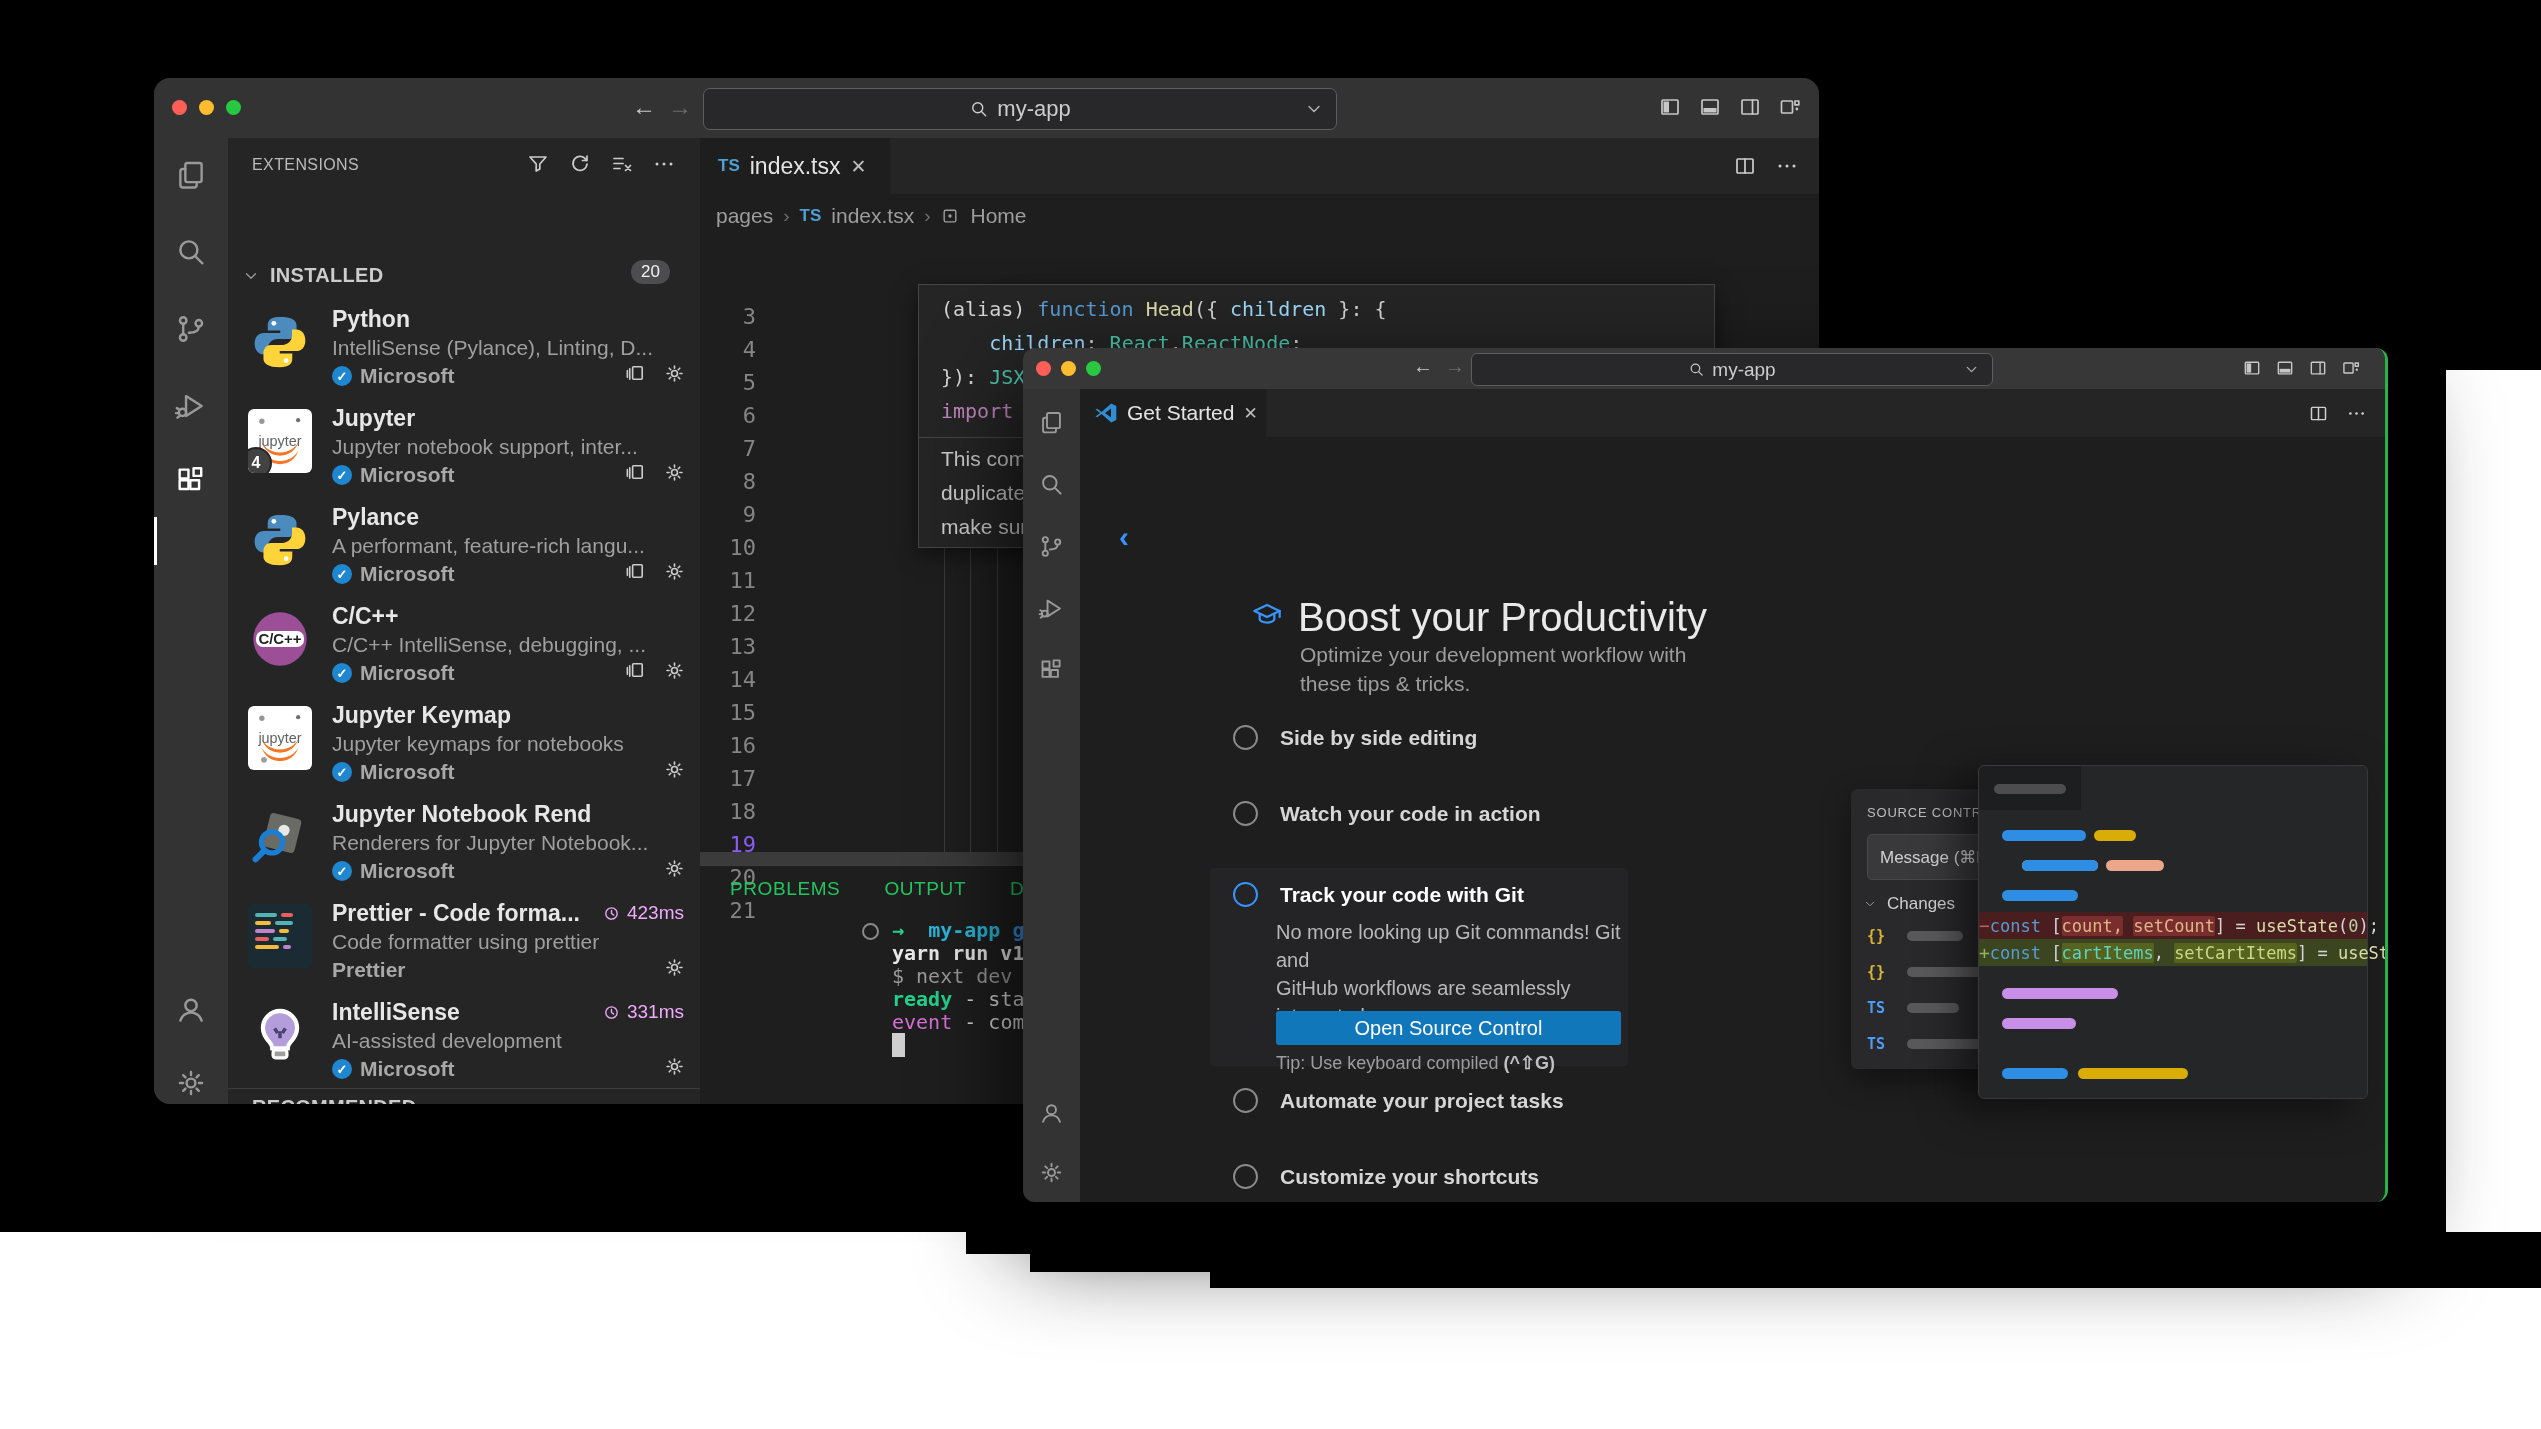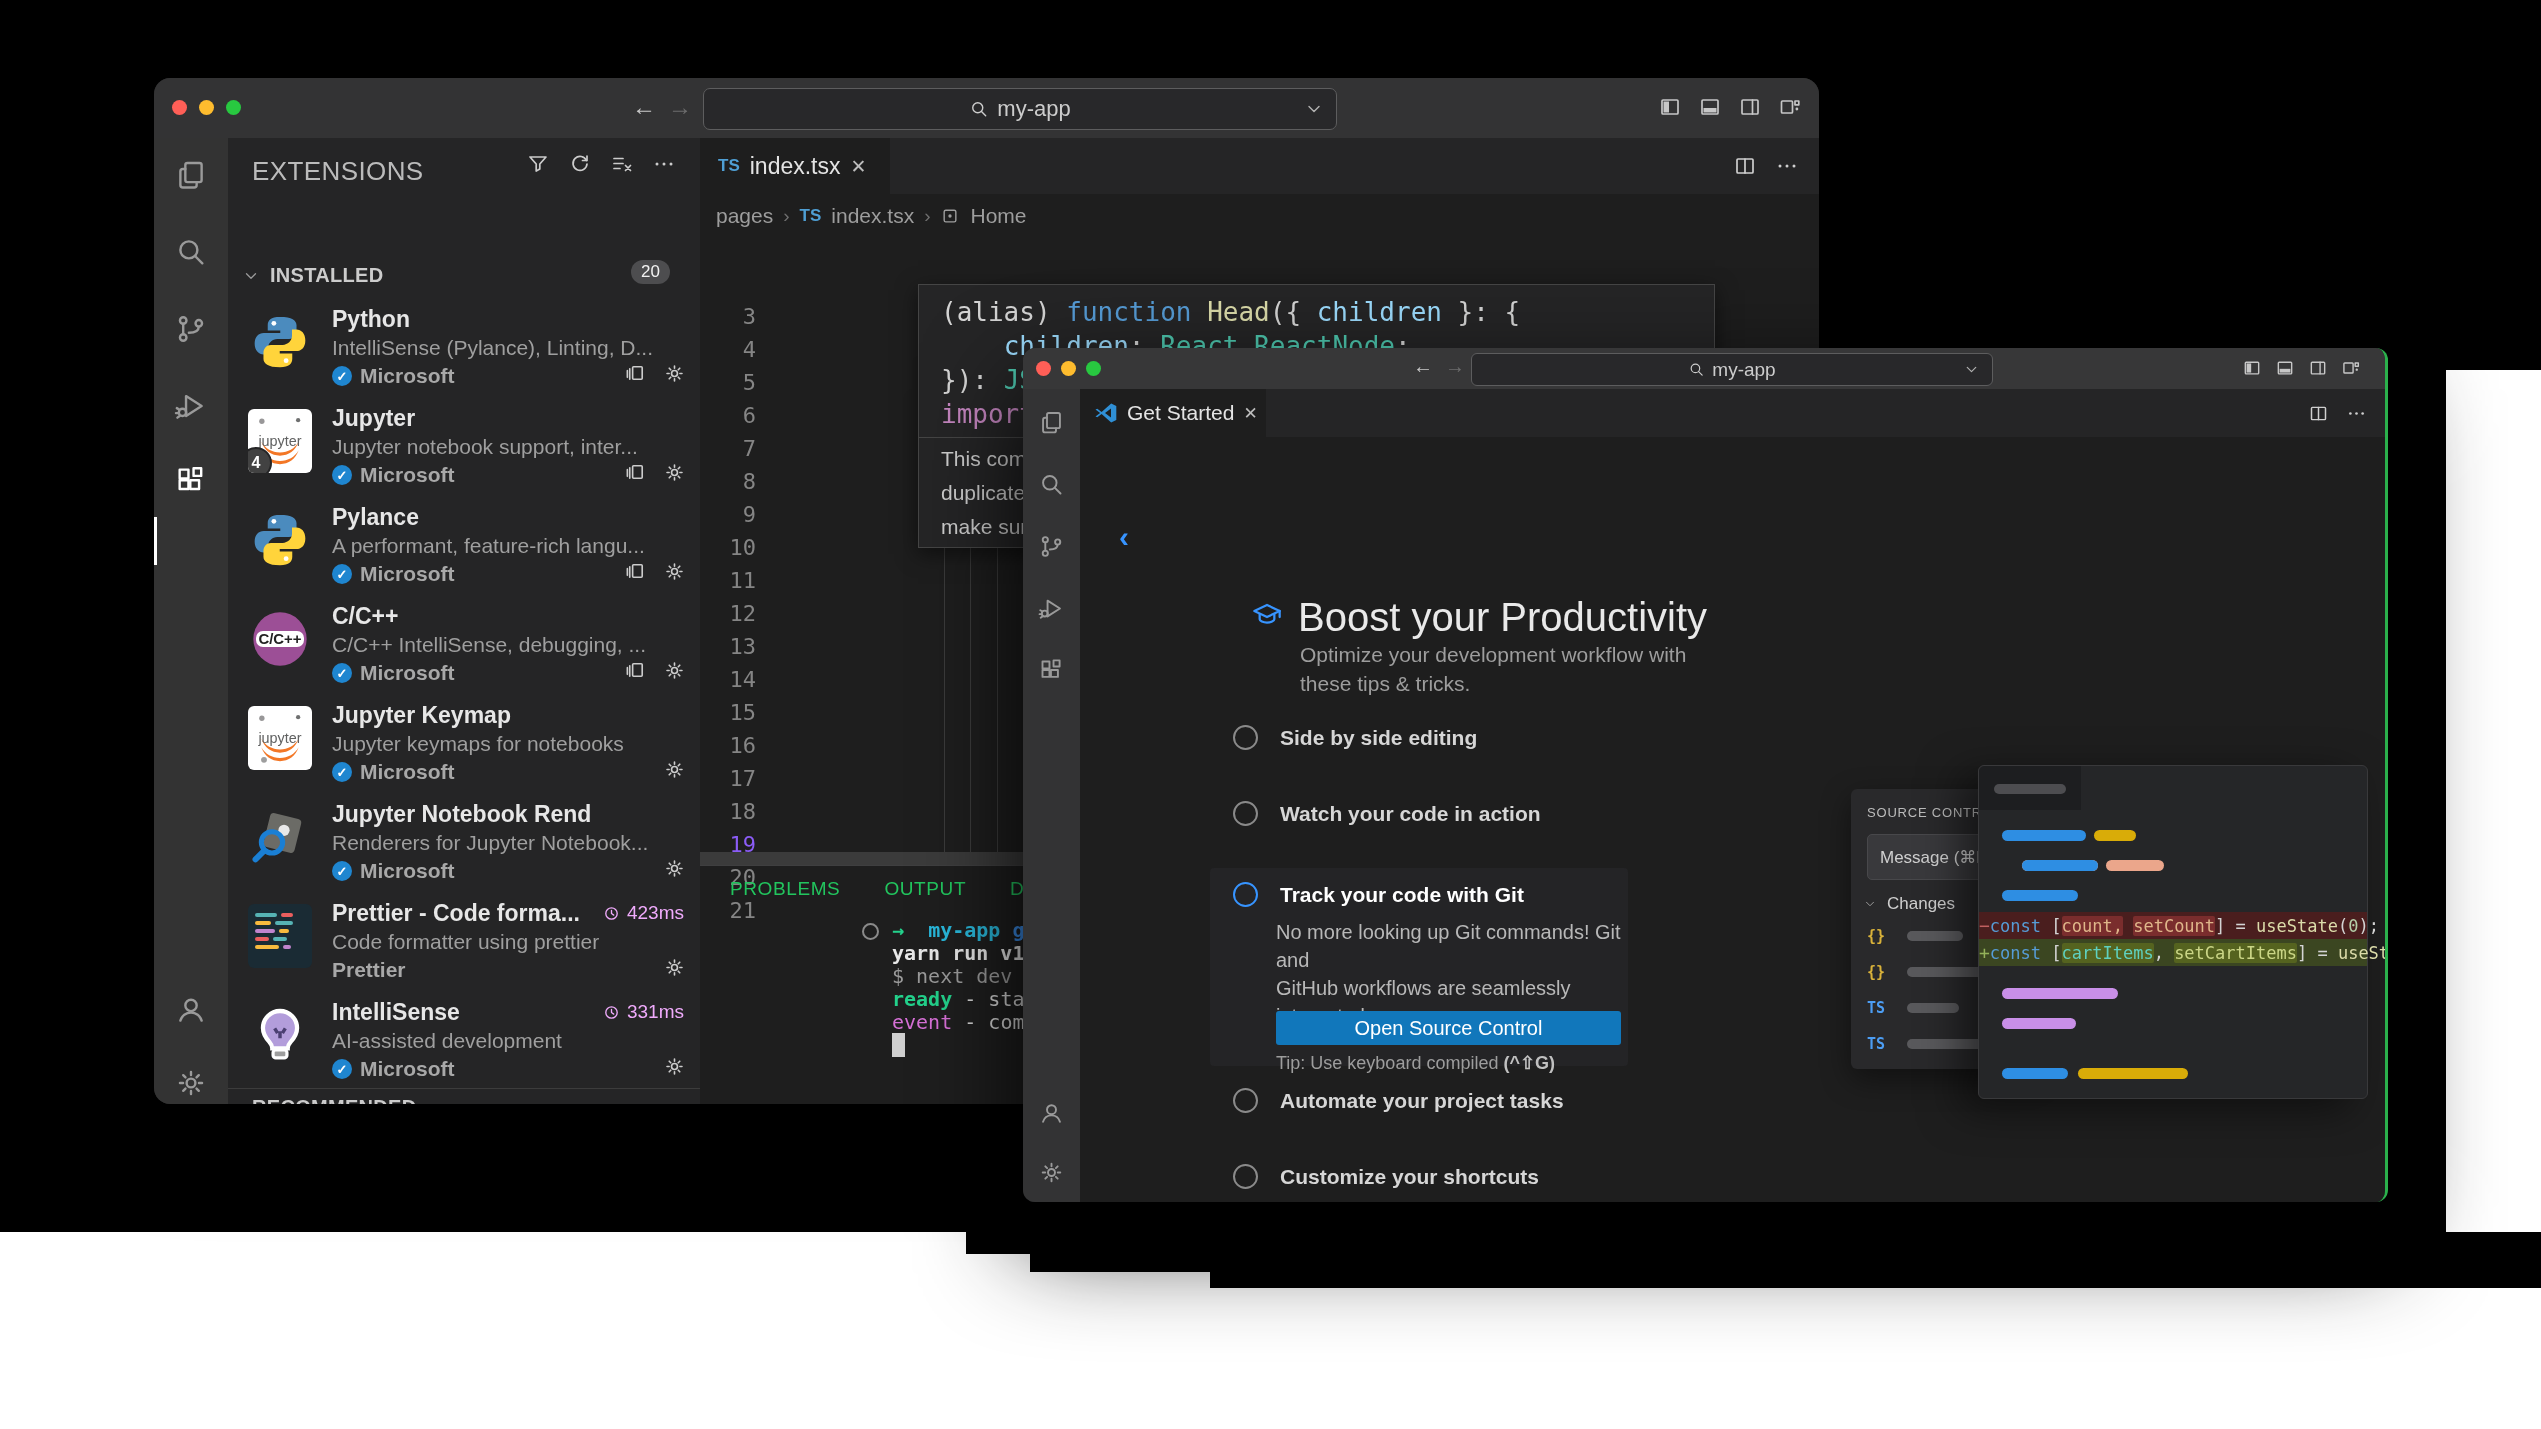--- a/index.html
+++ b/index.html
@@ -23,21 +23,21 @@
   .wicons{position:absolute;display:flex;gap:16px;color:#c7c7c7;align-items:center;}
   .icon{display:inline-flex;align-items:center;justify-content:center;color:inherit;}
   .icon svg{display:block;}
   
   .activitybar{position:absolute;background:#333333;}
   .act-icon{position:absolute;color:#9a9a9a;display:flex;align-items:center;justify-content:center;}
   .act-icon.active{color:#ffffff;}
   .act-ind{position:absolute;left:0;width:3px;background:#fff;}
   
   .sidebar{position:absolute;background:#252526;overflow:hidden;}
-  .side-head{position:absolute;color:#bbbbbb;font-size:26px;letter-spacing:.4px;}
+  .side-head{position:absolute;color:#bbbbbb;font-size:16px;letter-spacing:.4px;}
   .side-icons{position:absolute;display:flex;gap:18px;color:#cccccc;}
   .extsearch{position:absolute;background:#3c3c3c;border:1px solid #303031;border-radius:4px;
              color:#cccccc;font-size:21px;display:flex;align-items:center;padding-left:14px;}
   .installed{position:absolute;color:#cccccc;font-size:20px;font-weight:bold;letter-spacing:.3px;
              display:flex;align-items:center;gap:10px;}
   .badgepill{background:#4d4d4f;color:#f2f2f2;border-radius:14px;font-size:17px;font-weight:normal;
              padding:2px 10px;}
   .extrow{position:absolute;left:0;width:472px;height:99px;}
   .extrow .eicon{position:absolute;left:20px;top:10px;width:64px;height:64px;border-radius:6px;overflow:hidden;}
   .extrow .ename{position:absolute;left:104px;top:6px;font-size:23px;font-weight:bold;color:#e7e7e7;
@@ -68,21 +68,21 @@
            font-family:"DejaVu Sans Mono","Liberation Mono",monospace;font-size:22px;line-height:33px;}
   .linenum.cur{color:#8b5cf6;}
   .iguide{position:absolute;width:1px;background:#3b3b3b;}
   .hscroll{position:absolute;background:rgba(121,121,121,.32);}
   .tok-kw{color:#C586C0}.tok-blue{color:#569CD6}.tok-id{color:#9CDCFE}.tok-str{color:#CE9178}
   .tok-comp{color:#4EC9B0}.tok-fn{color:#DCDCAA}.tok-num{color:#B5CEA8}.tok-p{color:#D4D4D4}
   .tok-blame{color:#7c7c7c;font-style:italic}
   .tok-hl{background:#4a4f58;border-radius:3px;}
   
   .hovertip{position:absolute;background:#252526;border:1px solid #454545;box-shadow:0 6px 20px rgba(0,0,0,.5);}
-  .tipline{position:absolute;font-family:"DejaVu Sans Mono","Liberation Mono",monospace;font-size:26px;white-space:pre;}
+  .tipline{position:absolute;font-family:"DejaVu Sans Mono","Liberation Mono",monospace;font-size:20px;white-space:pre;}
   .tipdesc{position:absolute;font-size:21px;color:#cfcfcf;white-space:pre;}
   .tipdiv{position:absolute;height:1px;background:#454545;left:0;right:0;}
   
   .panline{position:absolute;height:1px;background:#3f3f40;}
   .paneltabs{position:absolute;display:flex;gap:44px;color:#22c55e;font-size:19px;letter-spacing:.6px;white-space:nowrap;}
   .termline{position:absolute;font-family:"DejaVu Sans Mono","Liberation Mono",monospace;
             font-size:20px;white-space:pre;color:#cccccc;}
   .tok-green{color:#23d18b;font-weight:bold}.tok-cyan{color:#29b8db;font-weight:bold}
   .tok-tblue{color:#3b8eea;font-weight:bold}.tok-red{color:#f14c4c;font-weight:bold}
   .tok-bold{color:#e8e8e8;font-weight:bold}.tok-dim{color:#9a9a9a}.tok-mag{color:#d670d6}

